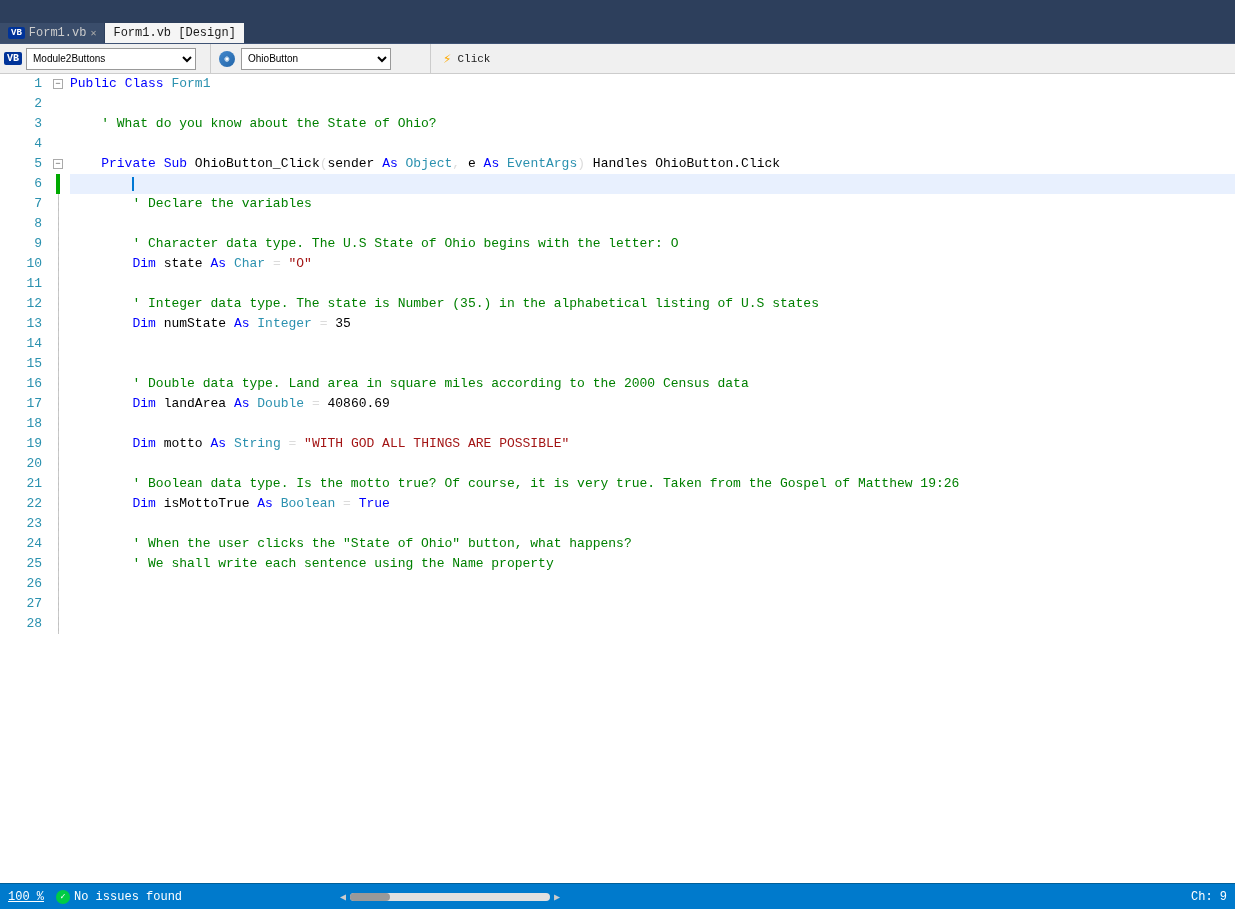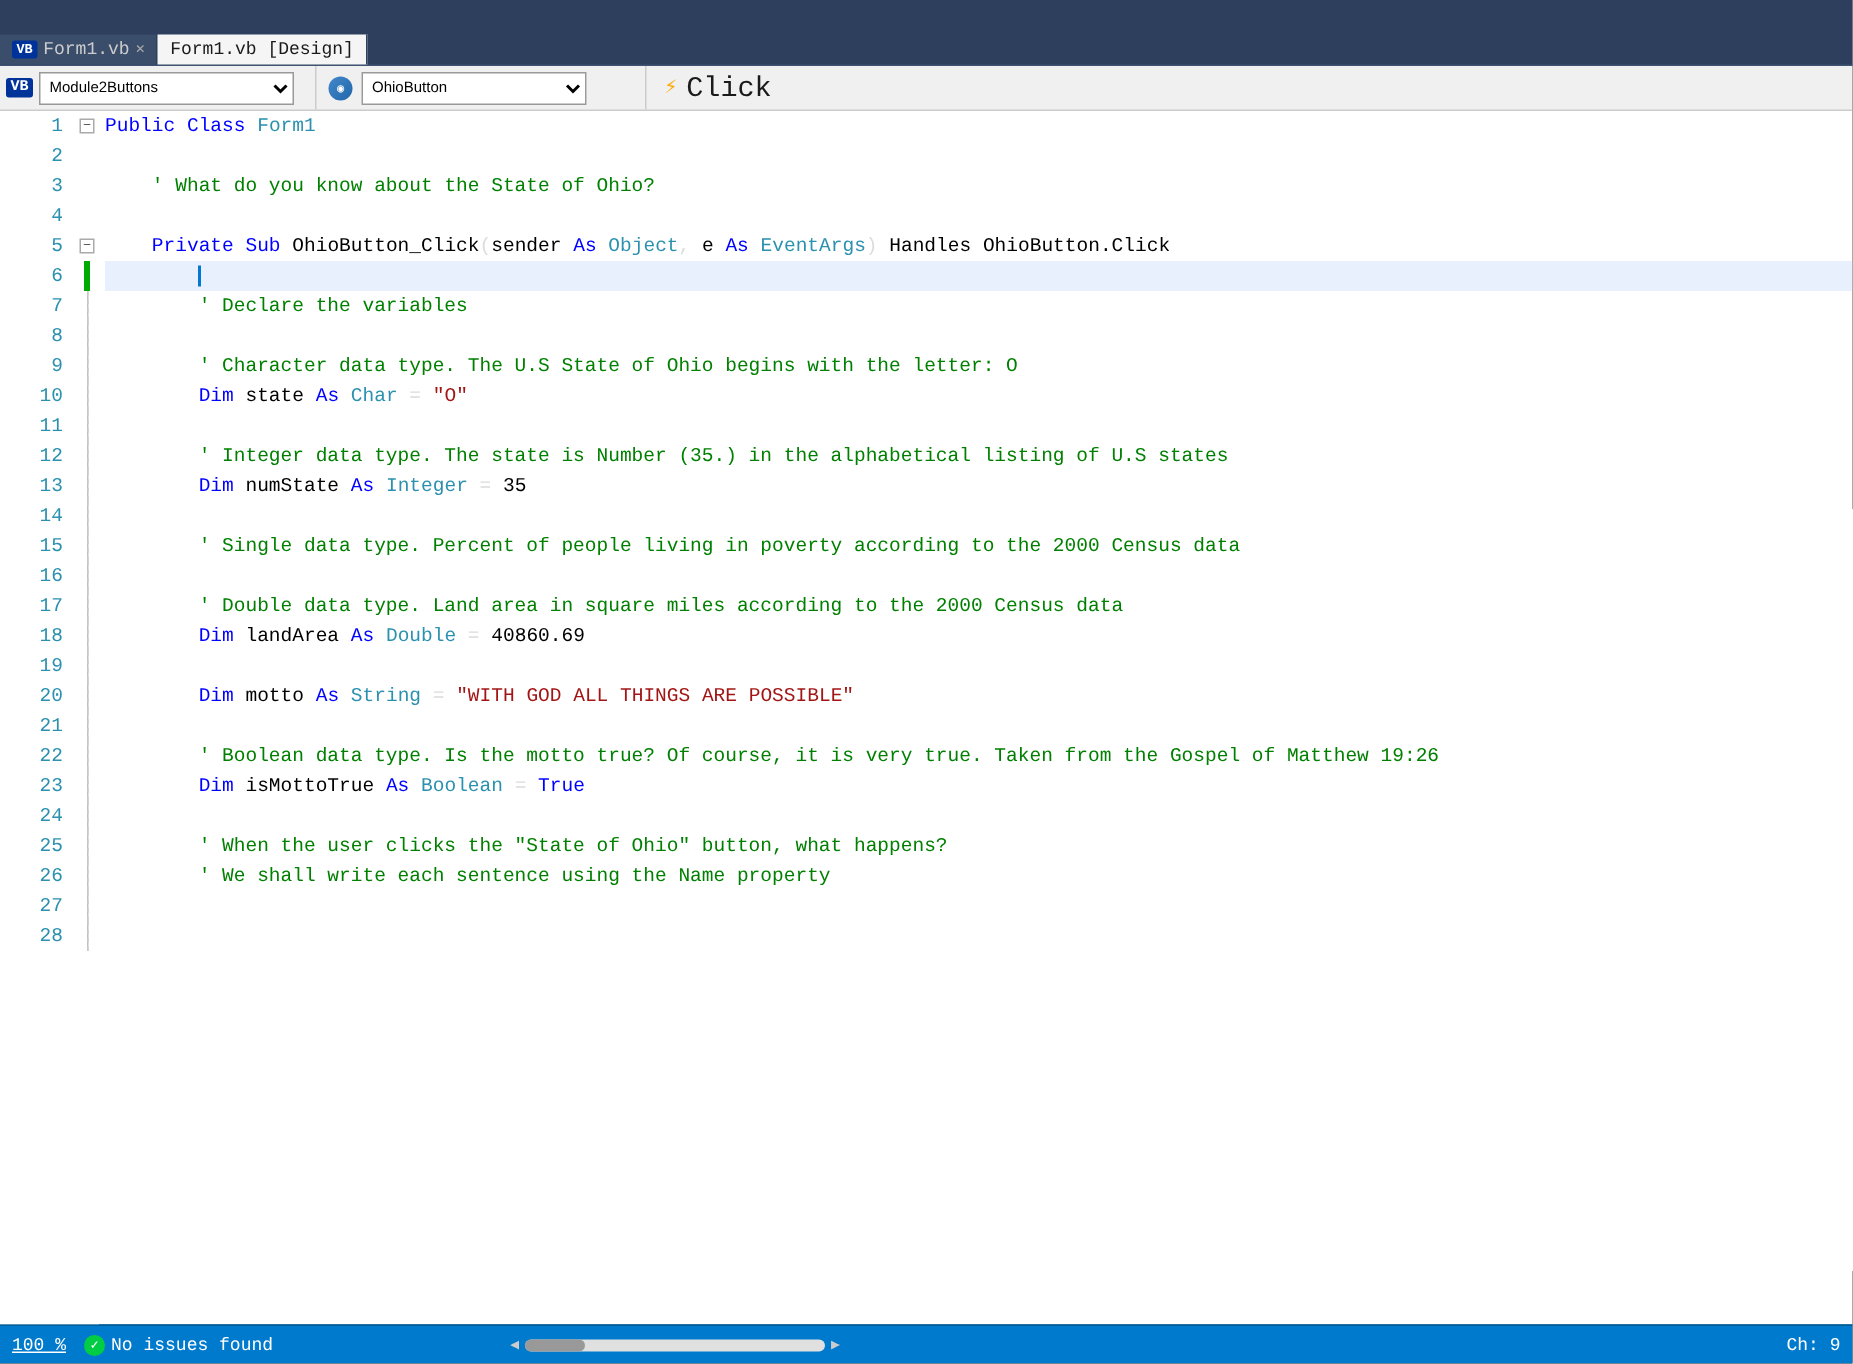--- a/index.html
+++ b/index.html
@@ -107,21 +107,21 @@
       gap: 6px;
       padding: 0 12px;
       flex: 1;
     }
     .lightning-icon {
       color: #ffaa00;
       font-size: 14px;
     }
     .click-label {
       color: #1a1a1a;
-      font-size: 19px;
+      font-size: 11px;
       font-weight: normal;
     }
 
     
     .editor {
       display: flex;
       flex-direction: column;
       background: #ffffff;
       flex: 1;
       overflow: hidden;
@@ -428,21 +428,20 @@
         <div class="code-line">    <span style="color:#0000ff">Private</span> <span style="color:#0000ff">Sub</span> <span style="color:#000000">OhioButton_Click</span>(<span style="color:#000000">sender</span> <span style="color:#0000ff">As</span> <span style="color:#2b91af">Object</span>, <span style="color:#000000">e</span> <span style="color:#0000ff">As</span> <span style="color:#2b91af">EventArgs</span>) <span style="color:#000000">Handles</span> <span style="color:#000000">OhioButton.Click</span></div>
         <div class="code-line cursor-line">        <span style="display:inline-block;width:2px;height:14px;background:#0078d4;vertical-align:middle;"></span></div>
         <div class="code-line">        <span style="color:#008000">' Declare the variables</span></div>
         <div class="code-line"></div>
         <div class="code-line">        <span style="color:#008000">' Character data type. The U.S State of Ohio begins with the letter: O</span></div>
         <div class="code-line">        <span style="color:#0000ff">Dim</span> <span style="color:#000000">state</span> <span style="color:#0000ff">As</span> <span style="color:#2b91af">Char</span> = <span style="color:#a31515">"O"</span></div>
         <div class="code-line"></div>
         <div class="code-line">        <span style="color:#008000">' Integer data type. The state is Number (35.) in the alphabetical listing of U.S states</span></div>
         <div class="code-line">        <span style="color:#0000ff">Dim</span> <span style="color:#000000">numState</span> <span style="color:#0000ff">As</span> <span style="color:#2b91af">Integer</span> = <span style="color:#000000">35</span></div>
         <div class="code-line"></div>
-        <div class="code-line">        <span style="color:#008000">' Single data type. Percent of people living in poverty according to the 2000 Census data</span></div>
         <div class="code-line"></div>
         <div class="code-line">        <span style="color:#008000">' Double data type. Land area in square miles according to the 2000 Census data</span></div>
         <div class="code-line">        <span style="color:#0000ff">Dim</span> <span style="color:#000000">landArea</span> <span style="color:#0000ff">As</span> <span style="color:#2b91af">Double</span> = <span style="color:#000000">40860.69</span></div>
         <div class="code-line"></div>
         <div class="code-line">        <span style="color:#0000ff">Dim</span> <span style="color:#000000">motto</span> <span style="color:#0000ff">As</span> <span style="color:#2b91af">String</span> = <span style="color:#a31515">"WITH GOD ALL THINGS ARE POSSIBLE"</span></div>
         <div class="code-line"></div>
         <div class="code-line">        <span style="color:#008000">' Boolean data type. Is the motto true? Of course, it is very true. Taken from the Gospel of Matthew 19:26</span></div>
         <div class="code-line">        <span style="color:#0000ff">Dim</span> <span style="color:#000000">isMottoTrue</span> <span style="color:#0000ff">As</span> <span style="color:#2b91af">Boolean</span> = <span style="color:#0000ff">True</span></div>
         <div class="code-line"></div>
         <div class="code-line">        <span style="color:#008000">' When the user clicks the "State of Ohio" button, what happens?</span></div>

